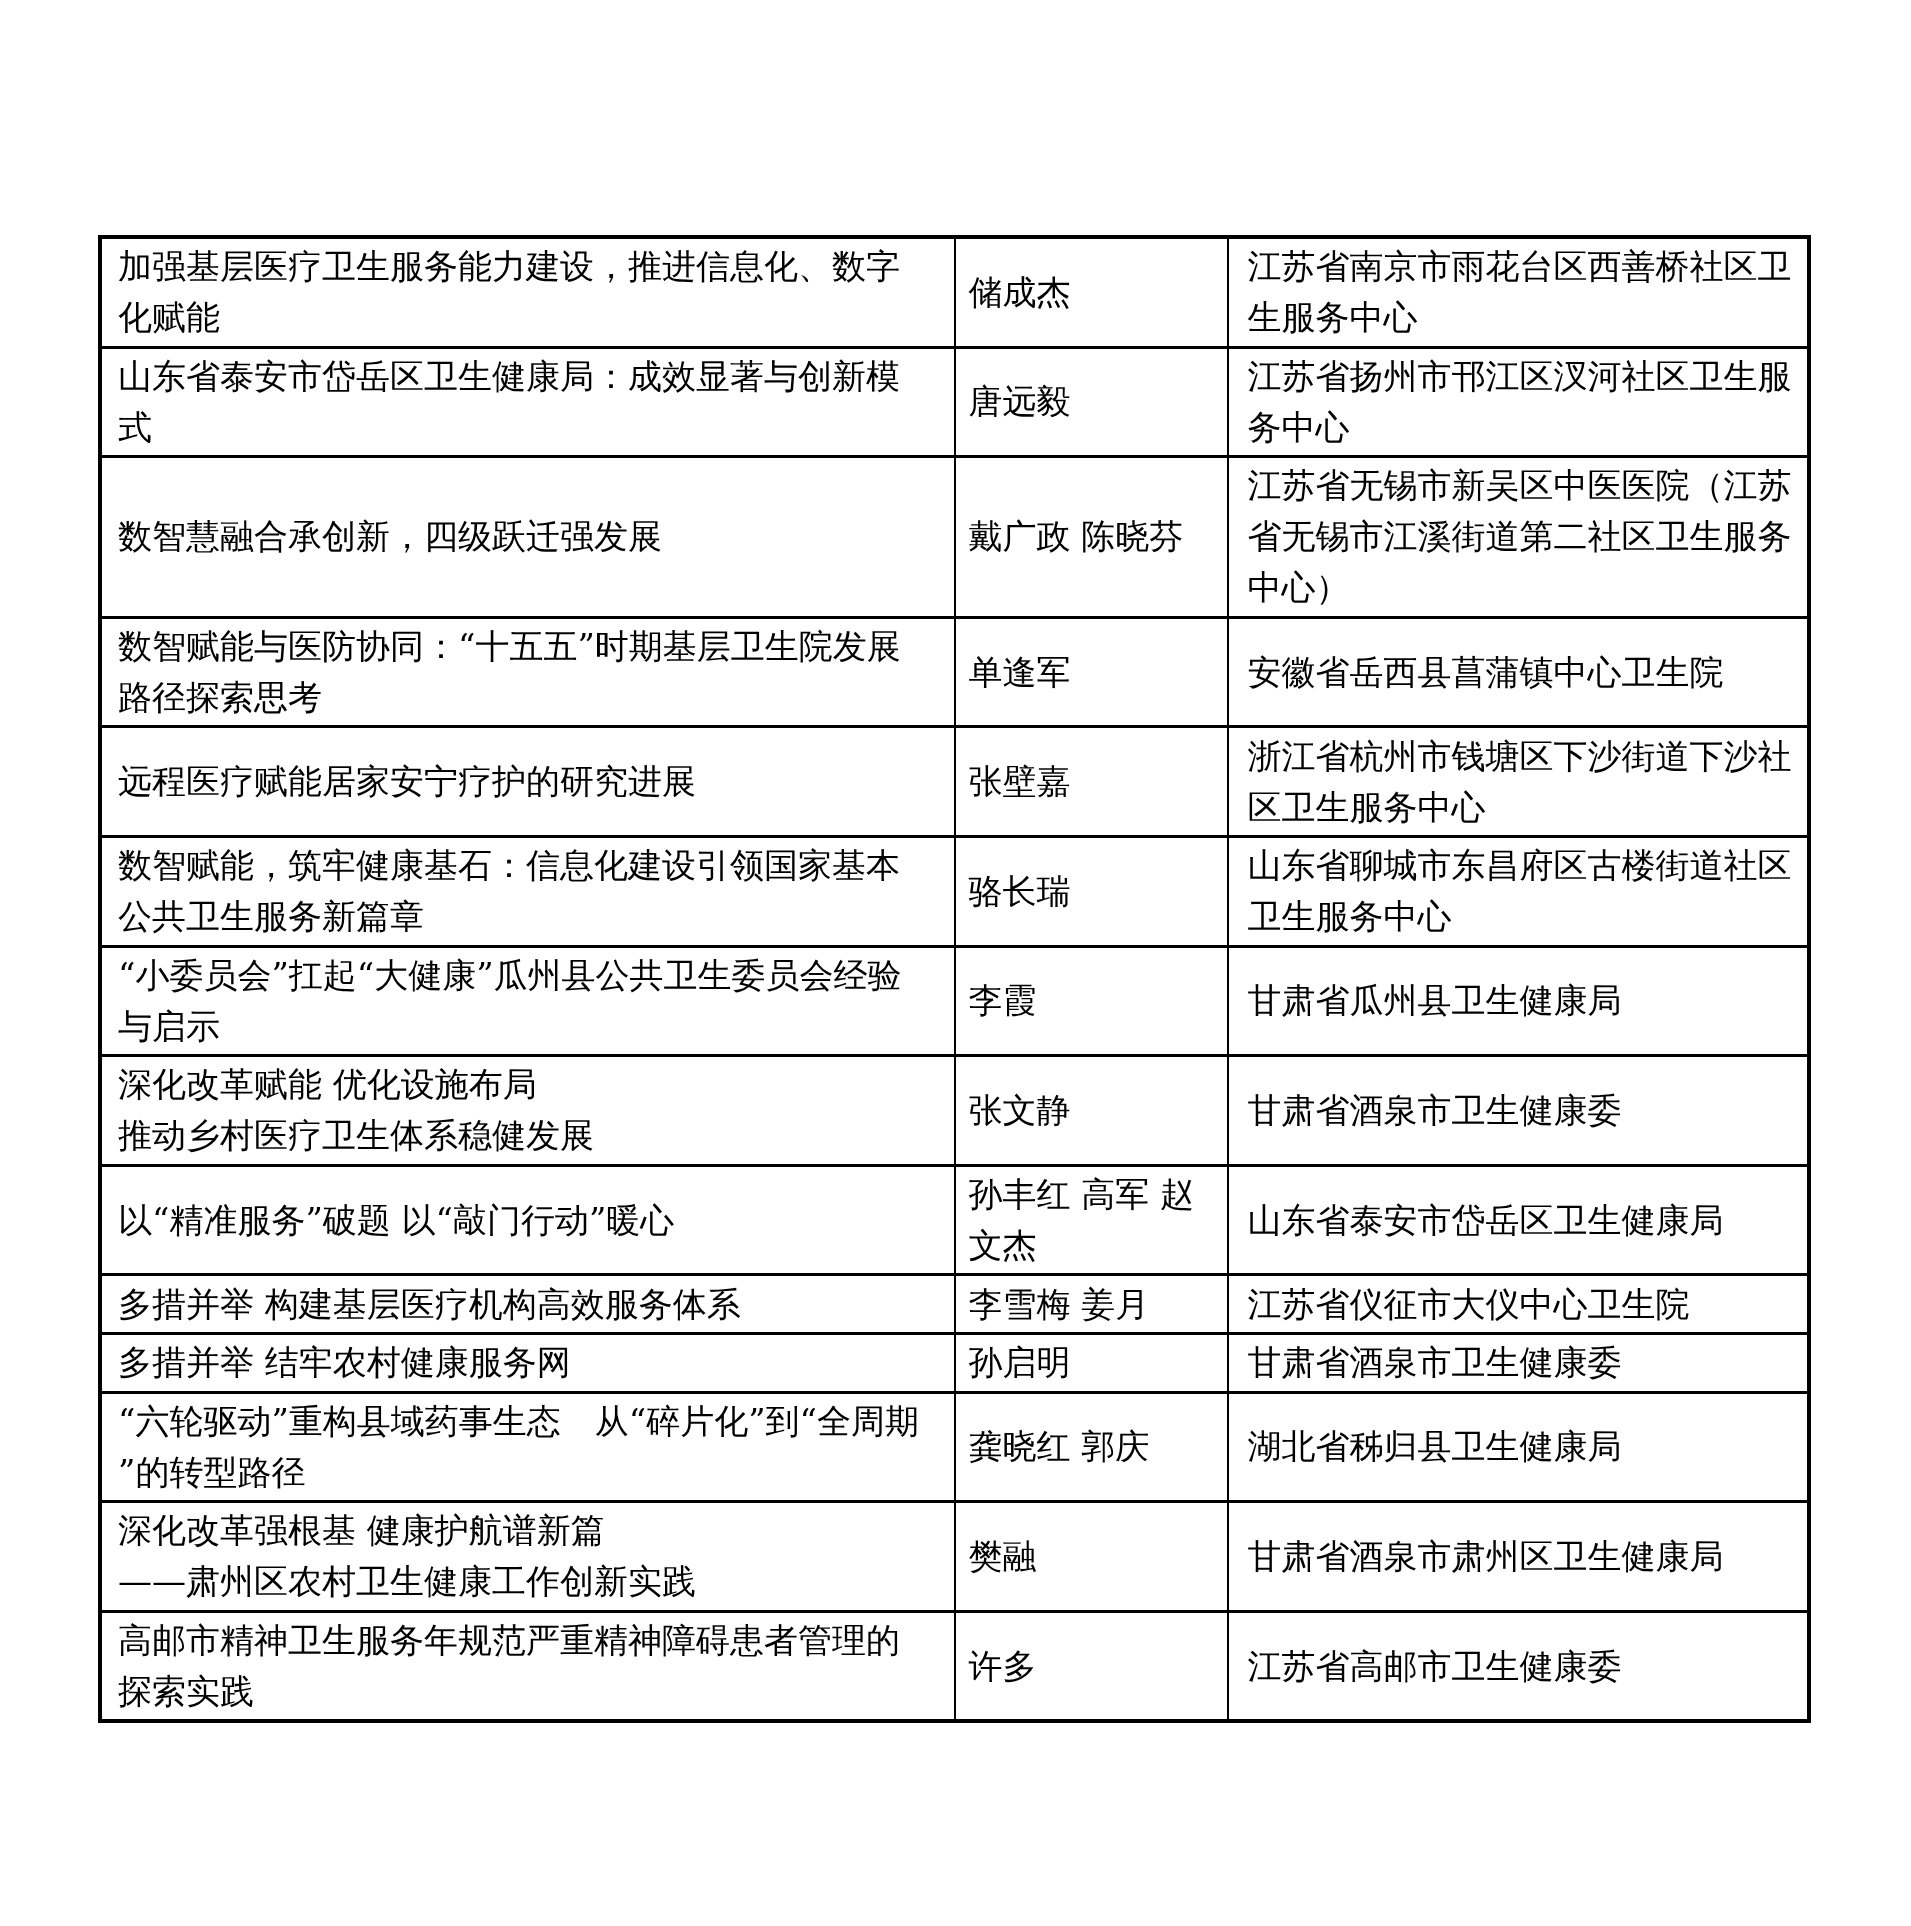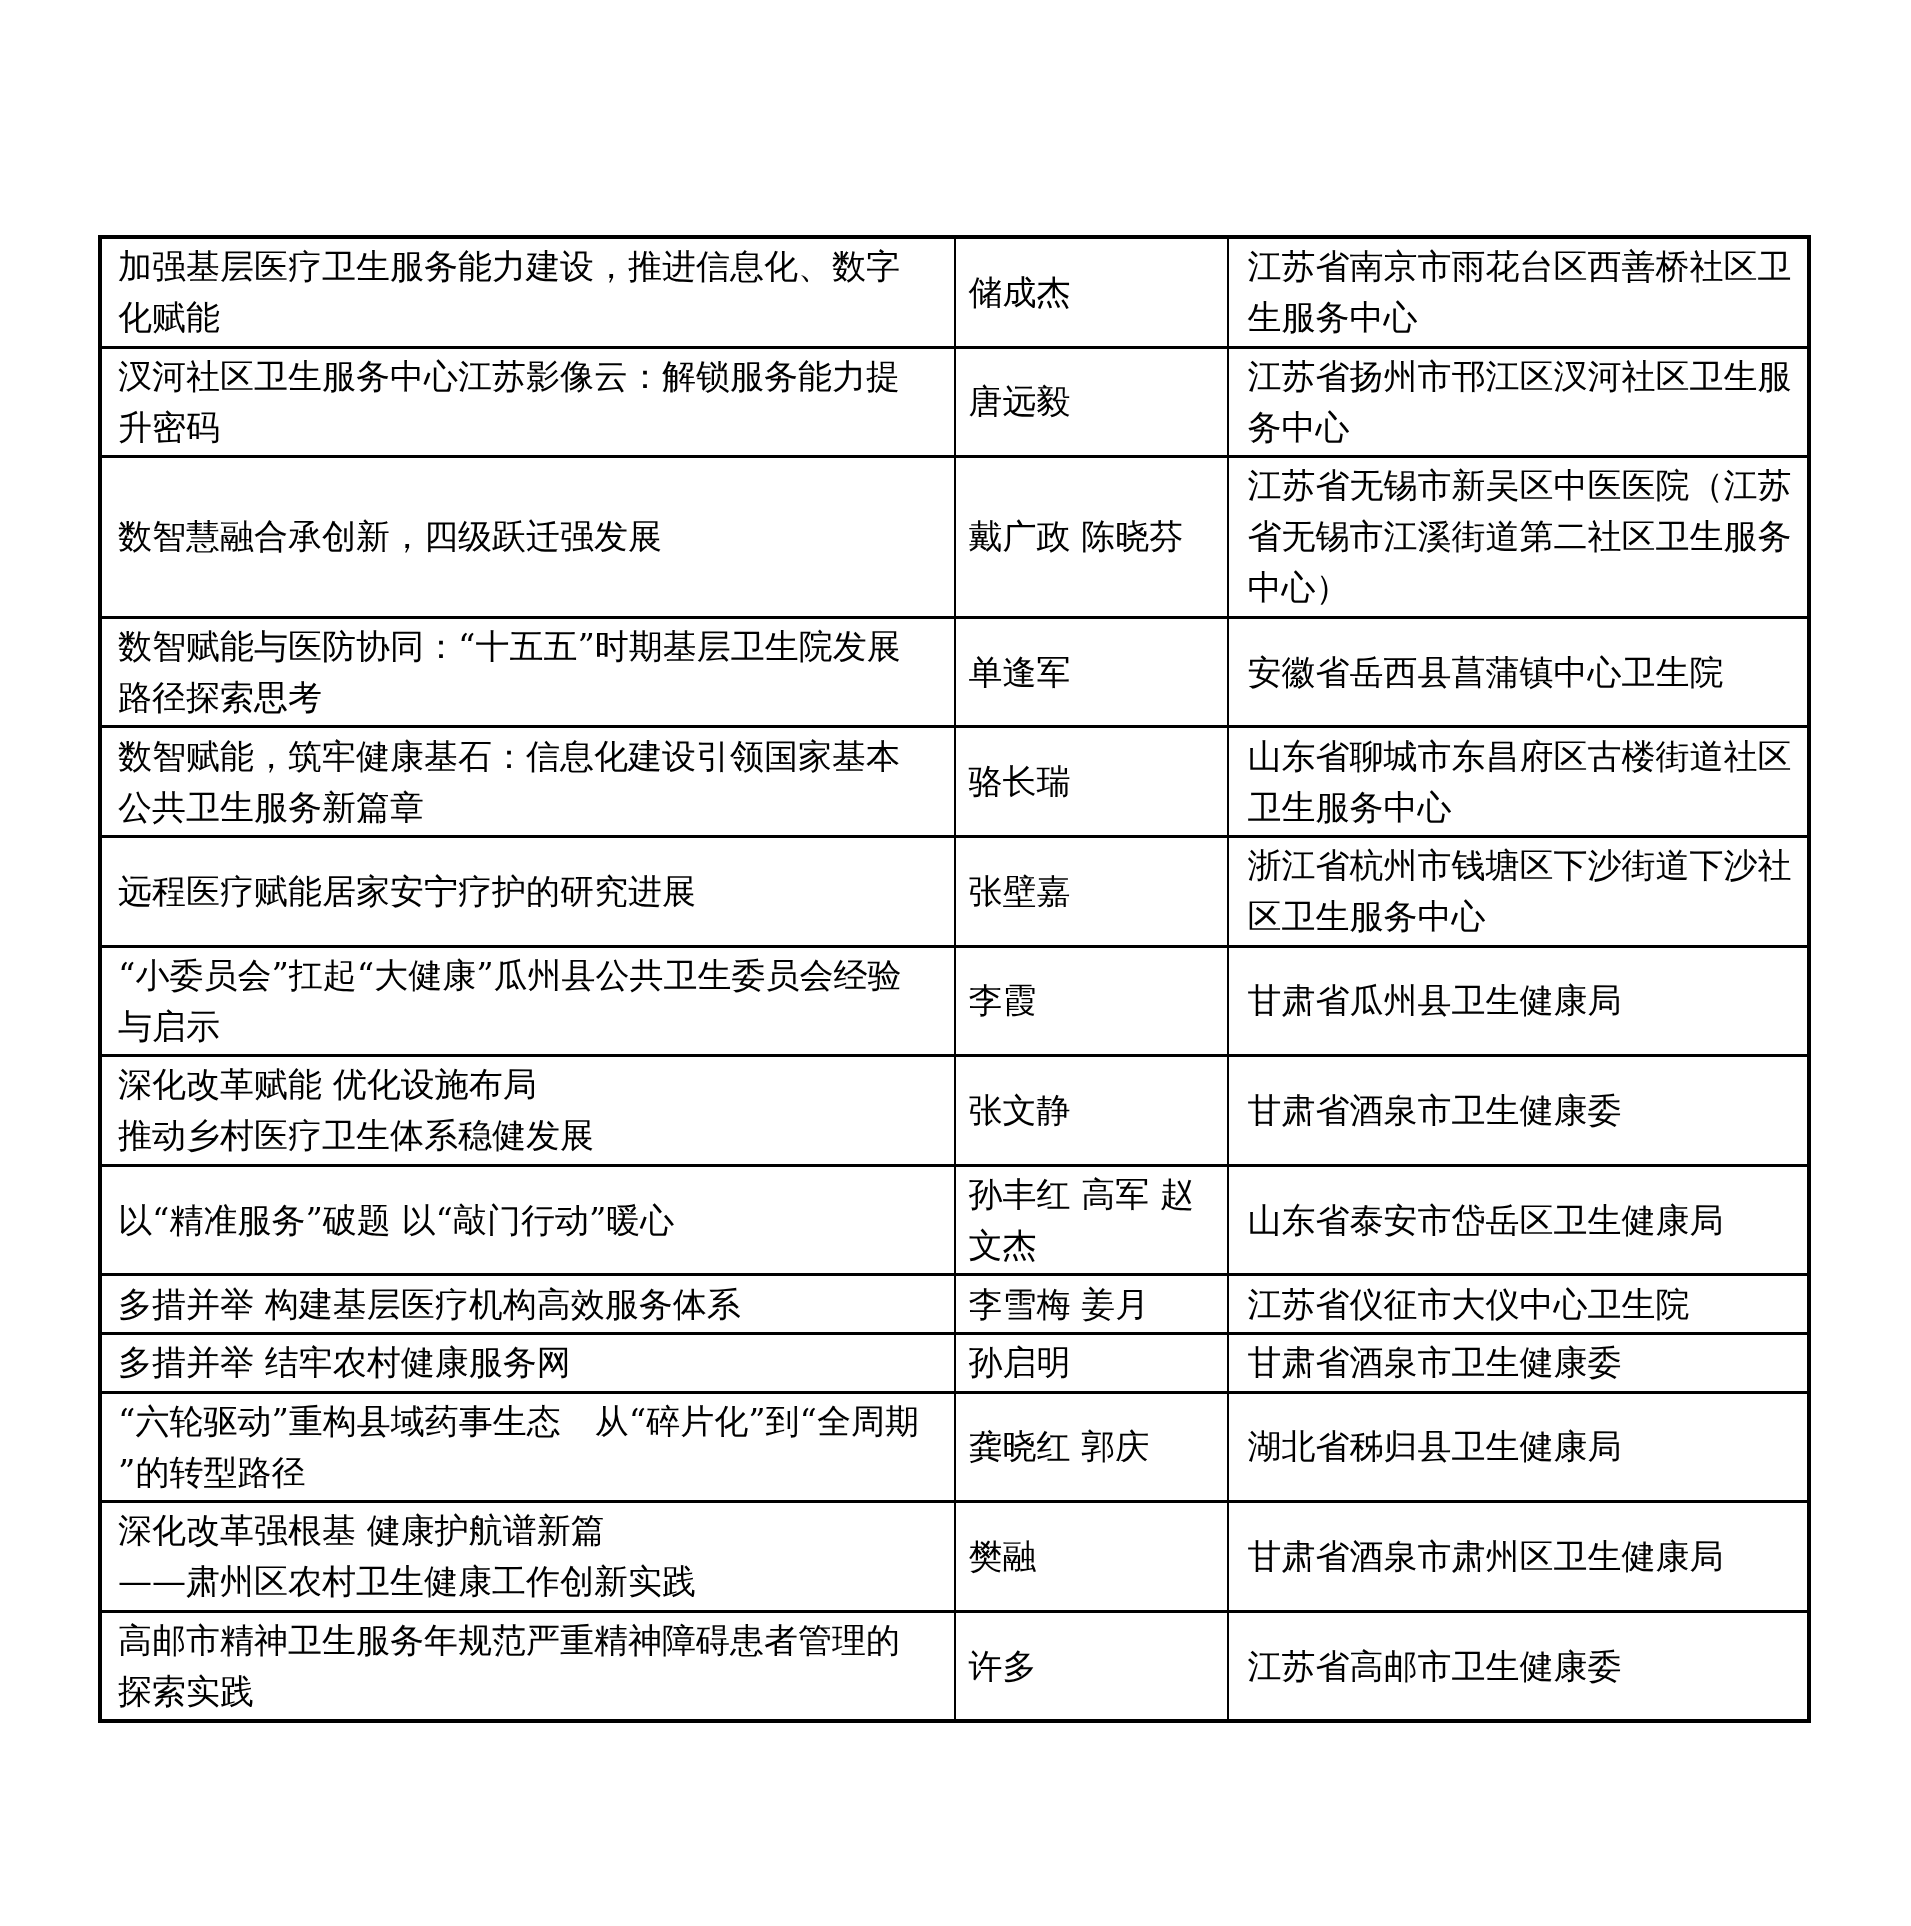--- a/index.html
+++ b/index.html
@@ -54,43 +54,43 @@
       <col class="col-author">
       <col class="col-org">
     </colgroup>
     <tbody id="table-body">
         <tr>
       <td class="c-title">加强基层医疗卫生服务能力建设，推进信息化、数字化赋能</td>
       <td class="c-author">储成杰</td>
       <td class="c-org">江苏省南京市雨花台区西善桥社区卫生服务中心</td>
     </tr>
         <tr>
-      <td class="c-title">汊河社区卫生服务中心江苏影像云：解锁服务能力提升密码</td>
+      <td class="c-title">山东省泰安市岱岳区卫生健康局：成效显著与创新模式</td>
       <td class="c-author">唐远毅</td>
       <td class="c-org">江苏省扬州市邗江区汊河社区卫生服务中心</td>
     </tr>
         <tr>
       <td class="c-title">数智慧融合承创新，四级跃迁强发展</td>
       <td class="c-author">戴广政 陈晓芬</td>
       <td class="c-org">江苏省无锡市新吴区中医医院（江苏省无锡市江溪街道第二社区卫生服务中心）</td>
     </tr>
         <tr>
       <td class="c-title">数智赋能与医防协同：“十五五”时期基层卫生院发展路径探索思考</td>
       <td class="c-author">单逢军</td>
       <td class="c-org">安徽省岳西县菖蒲镇中心卫生院</td>
     </tr>
         <tr>
+      <td class="c-title">远程医疗赋能居家安宁疗护的研究进展</td>
+      <td class="c-author">张壁嘉</td>
+      <td class="c-org">浙江省杭州市钱塘区下沙街道下沙社区卫生服务中心</td>
+    </tr>
+        <tr>
       <td class="c-title">数智赋能，筑牢健康基石：信息化建设引领国家基本公共卫生服务新篇章</td>
       <td class="c-author">骆长瑞</td>
       <td class="c-org">山东省聊城市东昌府区古楼街道社区卫生服务中心</td>
-    </tr>
-        <tr>
-      <td class="c-title">远程医疗赋能居家安宁疗护的研究进展</td>
-      <td class="c-author">张壁嘉</td>
-      <td class="c-org">浙江省杭州市钱塘区下沙街道下沙社区卫生服务中心</td>
     </tr>
         <tr>
       <td class="c-title">“小委员会”扛起“大健康”瓜州县公共卫生委员会经验与启示</td>
       <td class="c-author">李霞</td>
       <td class="c-org">甘肃省瓜州县卫生健康局</td>
     </tr>
         <tr>
       <td class="c-title">深化改革赋能 优化设施布局
 推动乡村医疗卫生体系稳健发展</td>
       <td class="c-author">张文静</td>

